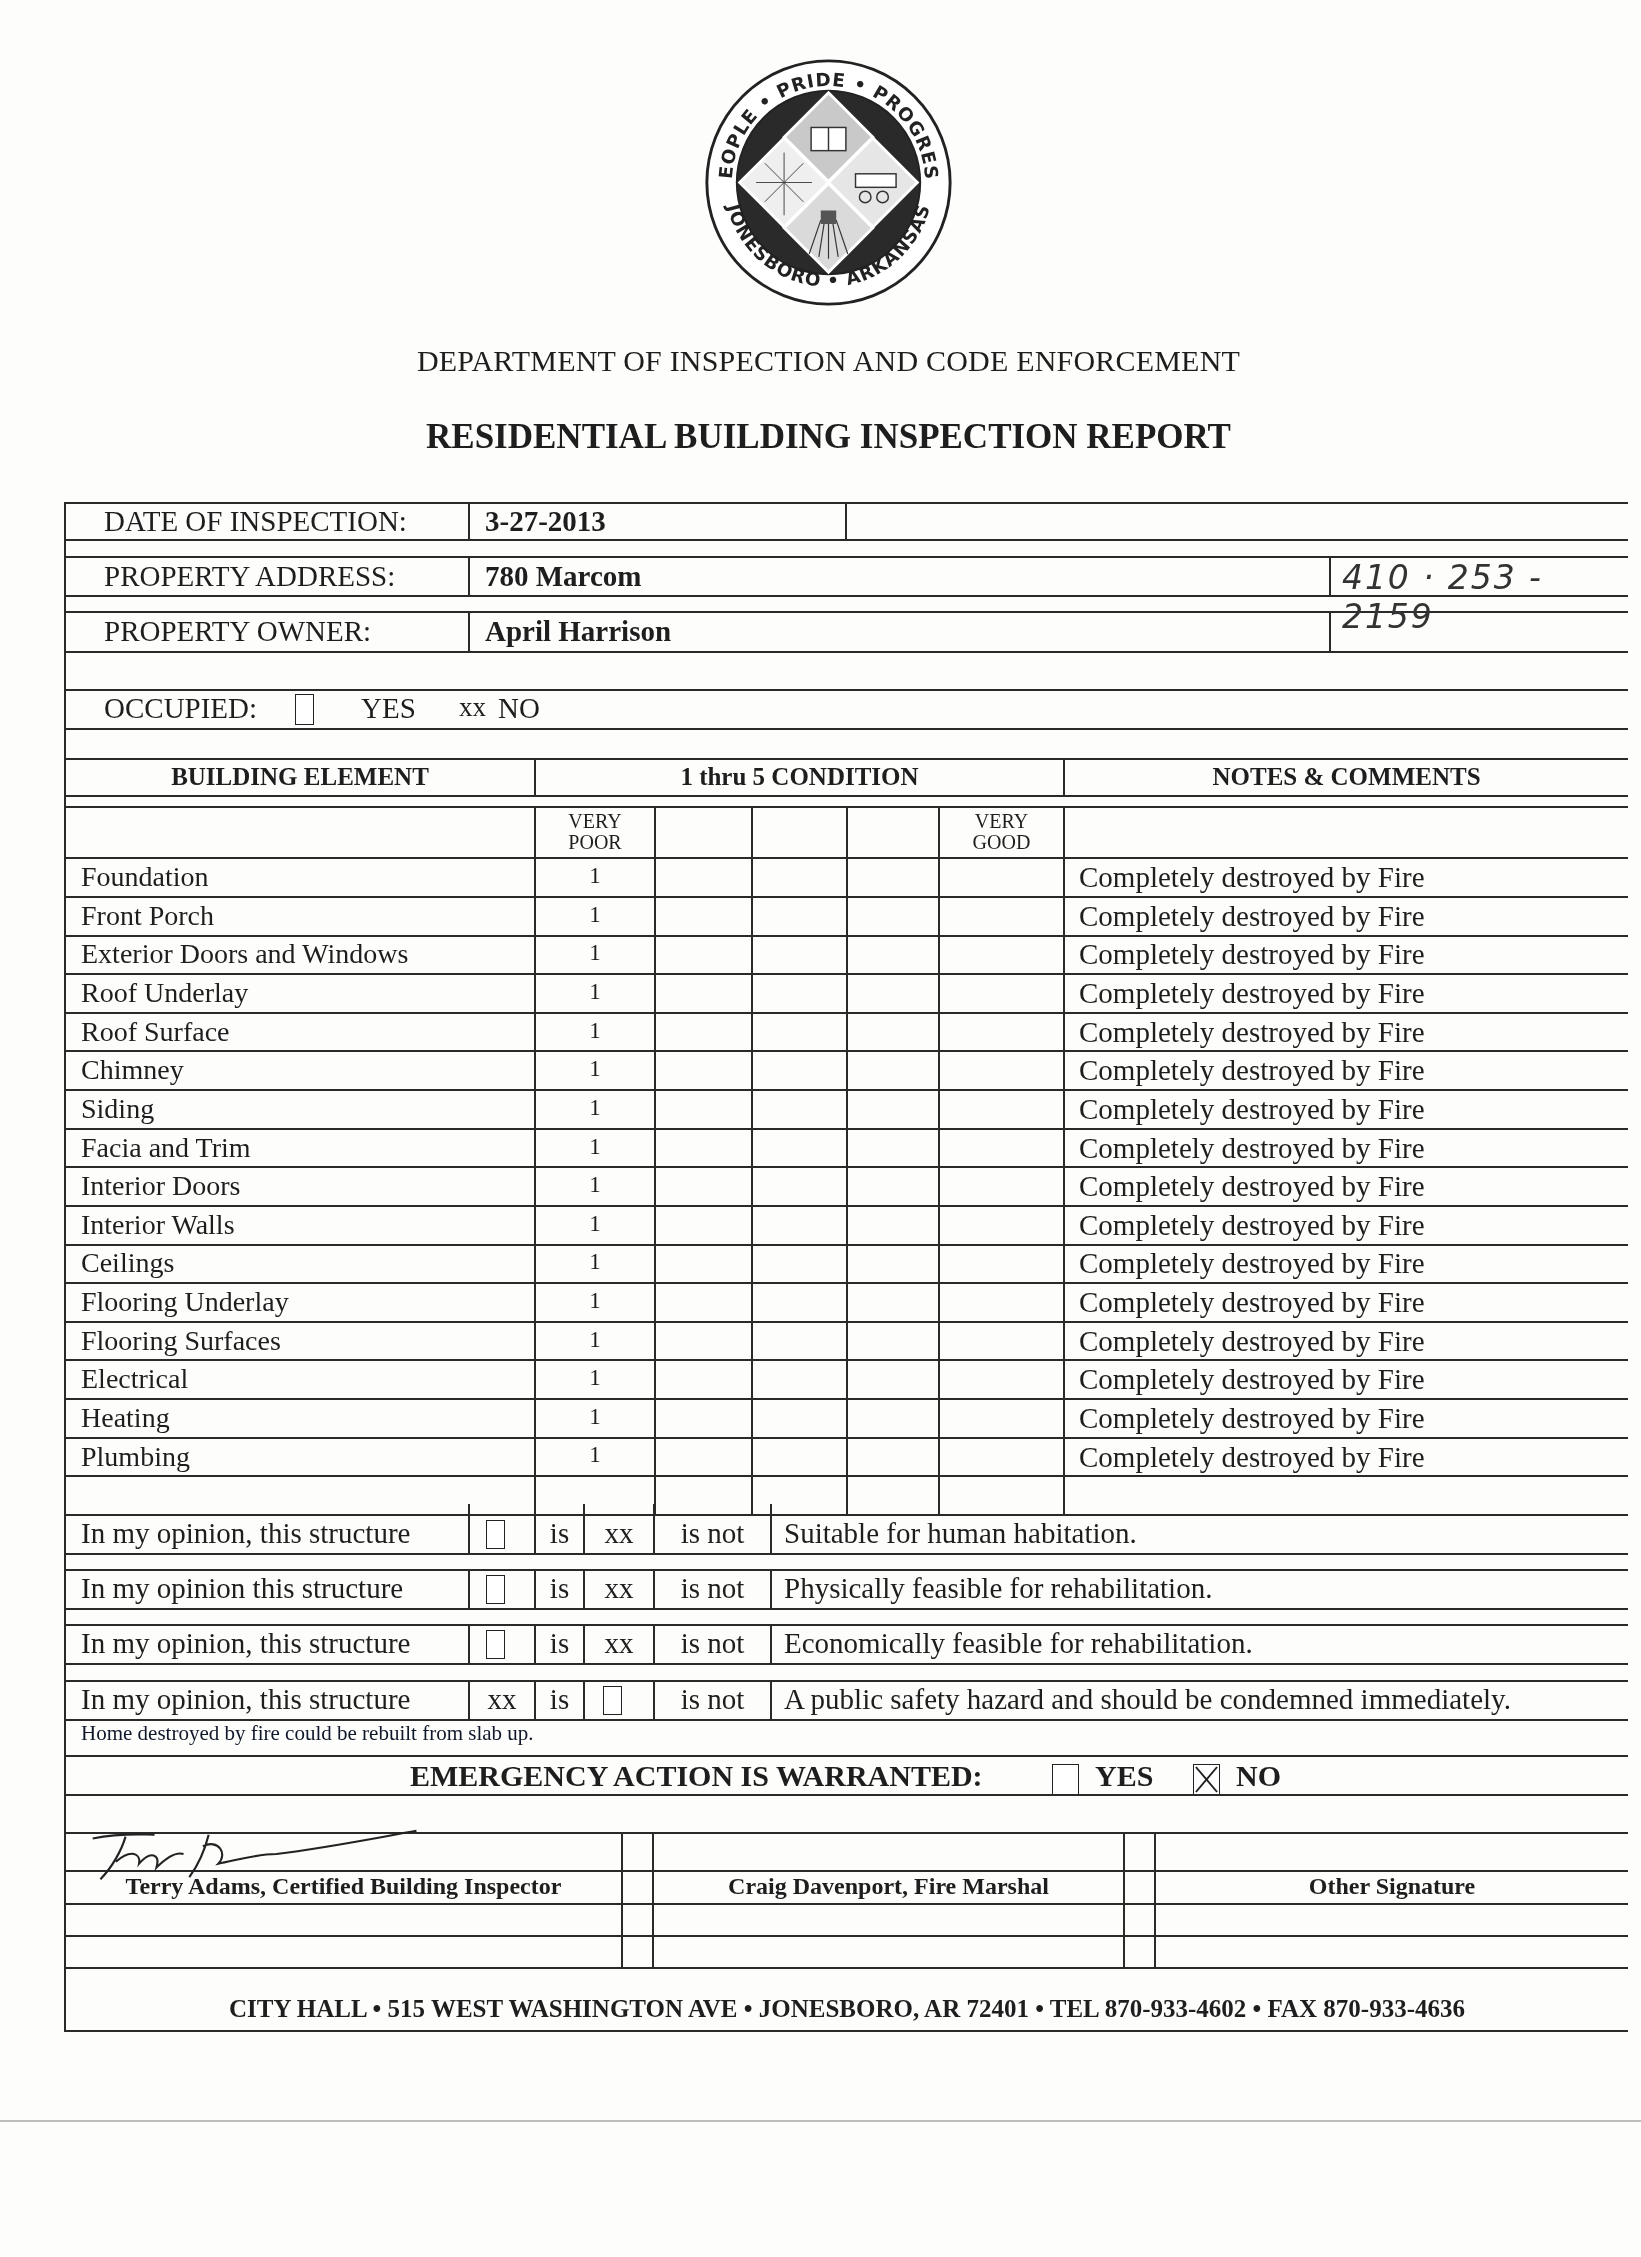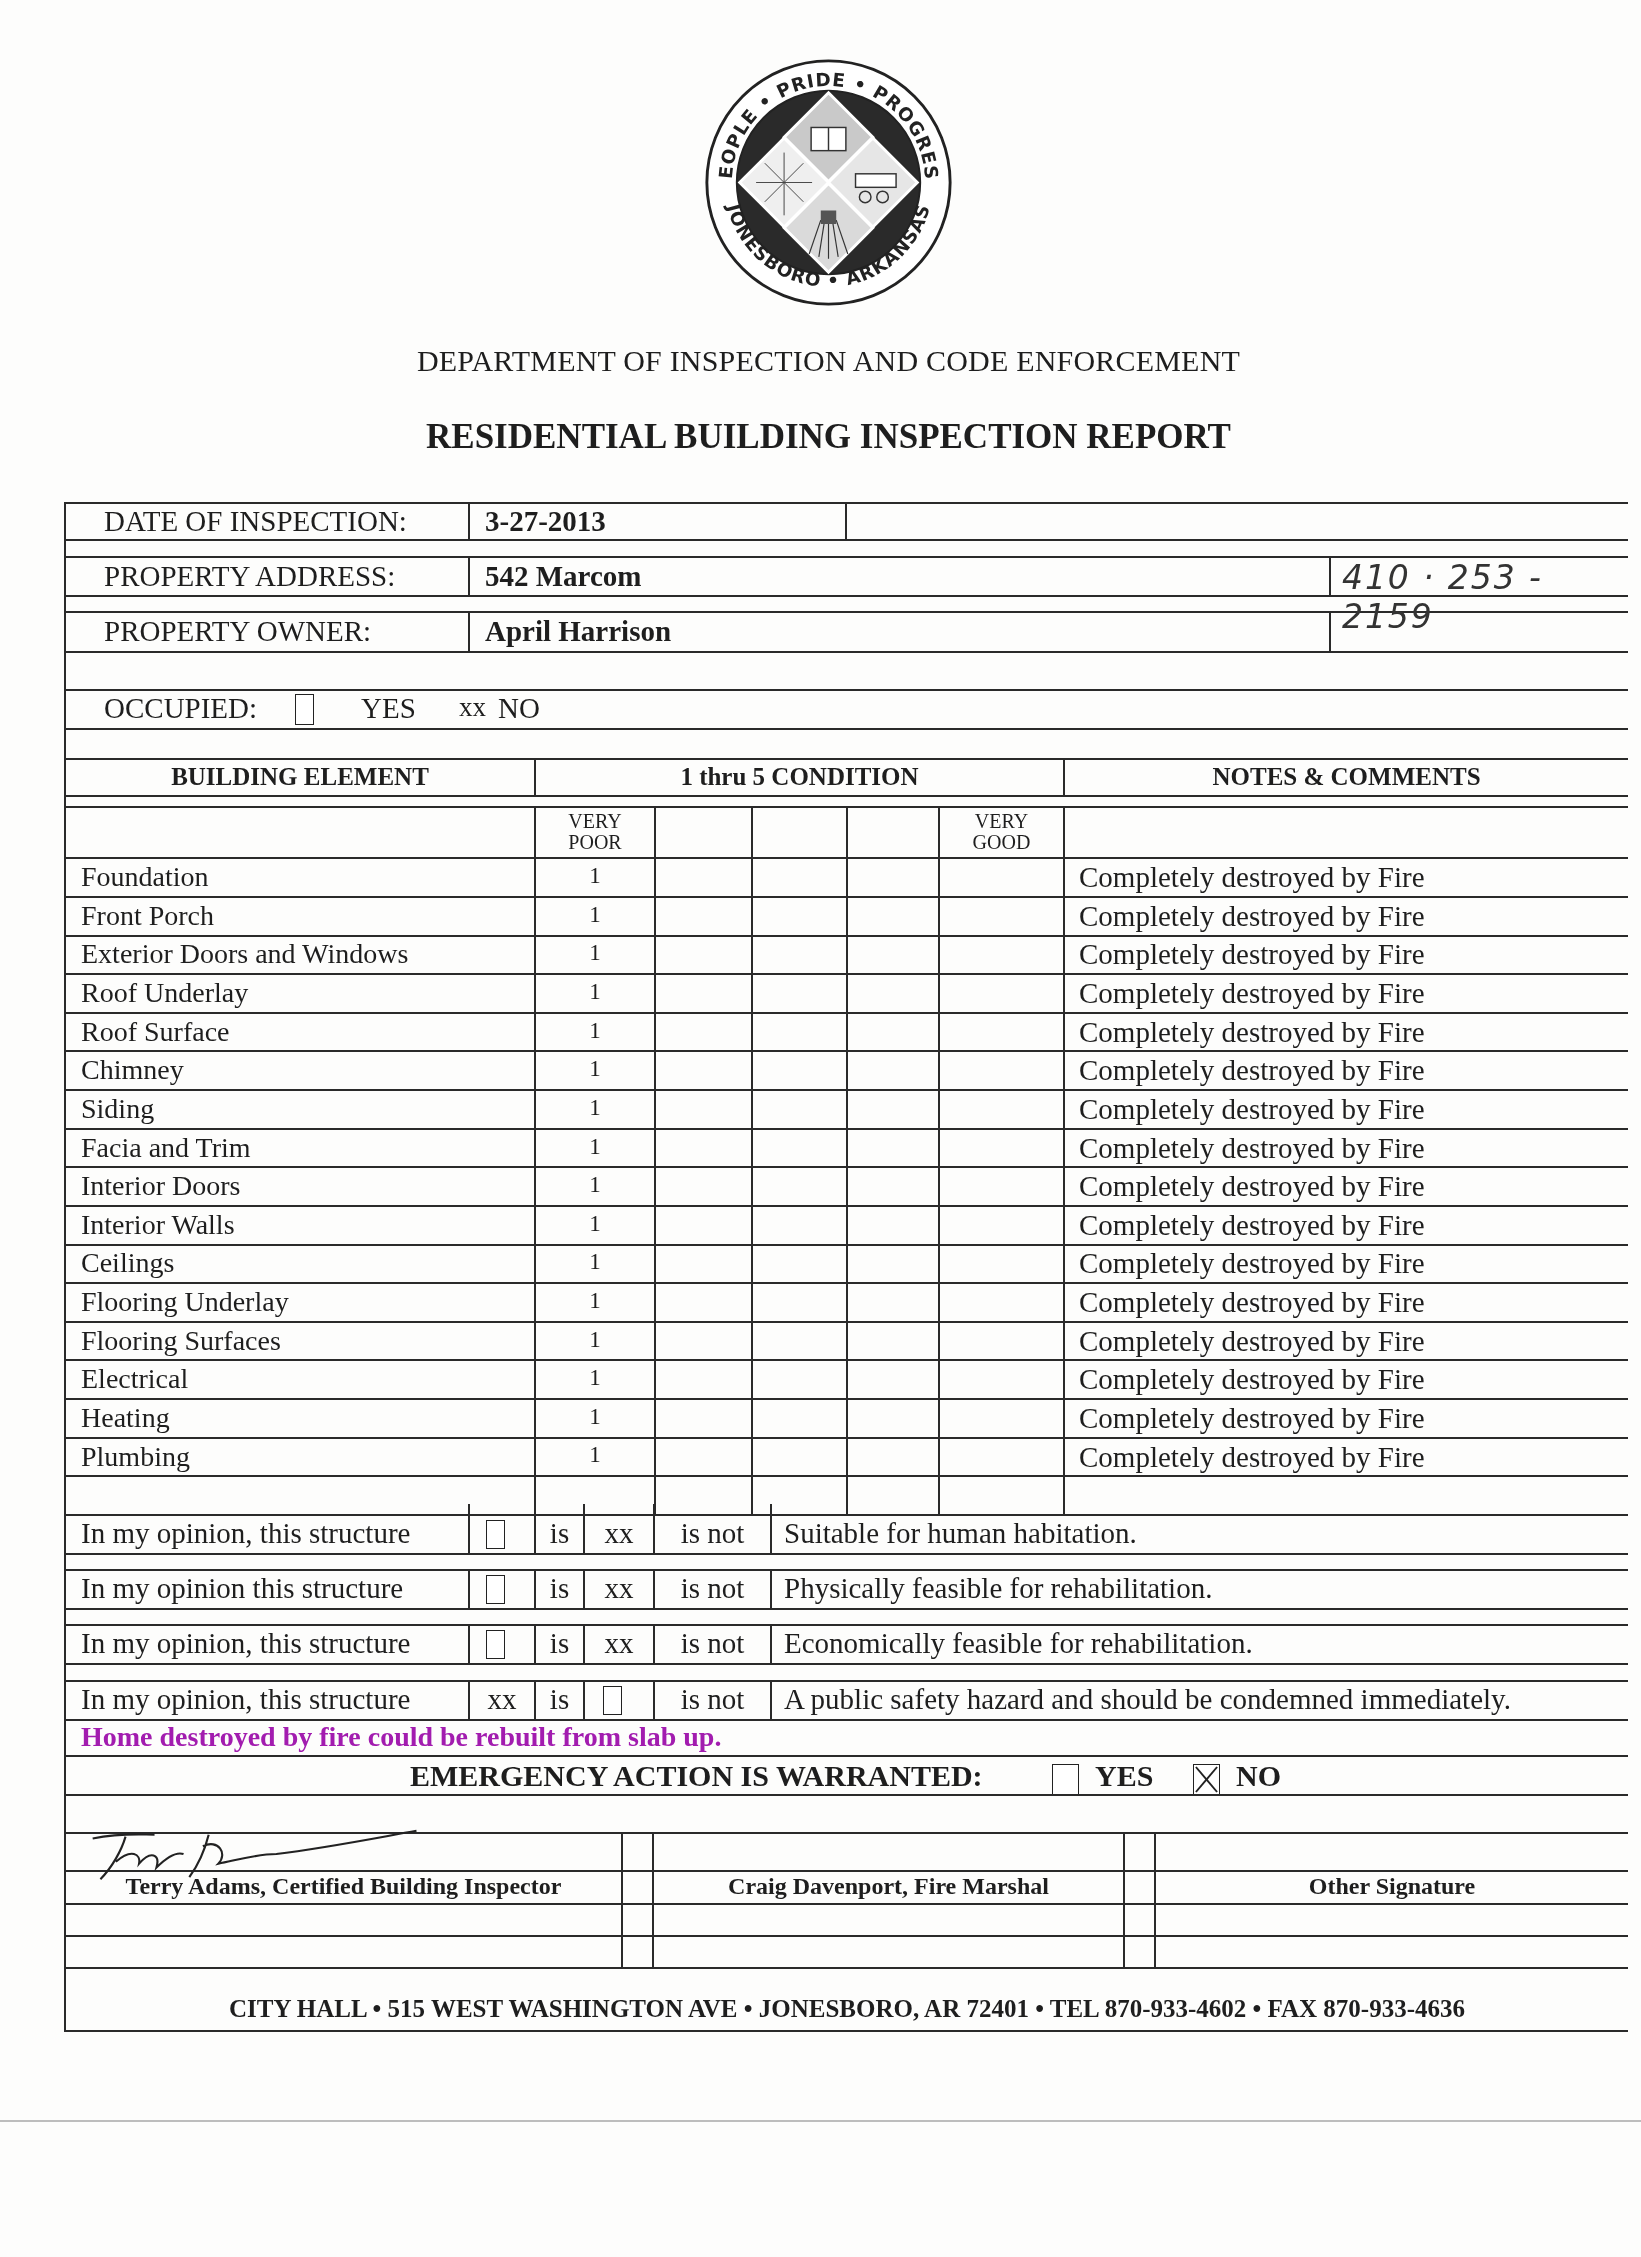--- a/index.html
+++ b/index.html
@@ -24,21 +24,21 @@
   .colhead { font-size: 25px; font-weight: bold; text-align: center; white-space: nowrap; }
   .small { font-size: 20px; text-align: center; line-height: 21px; }
   .row-label { font-size: 28px; white-space: nowrap; }
   .row-val { font-size: 23px; text-align: center; }
   .note { font-size: 29px; white-space: nowrap; }
 
   .op { font-size: 29px; white-space: nowrap; }
   .chk { position: absolute; border: 1.9px solid #222; background: #fff; }
   .xx { font-size: 29px; text-align: center; }
 
-  .red { color: #a21caf; font-size: 28px; white-space: nowrap; font-weight: bold; }
+  .red { color: #0f172a; font-size: 21px; white-space: nowrap; }
   .emerg { font-size: 30px; font-weight: bold; white-space: nowrap; }
 
   .sig { font-size: 24px; font-weight: bold; white-space: nowrap; text-align: center; }
   .footer { font-size: 25px; font-weight: bold; white-space: nowrap; text-align: center; }
 </style>
 </head>
 <body>
 
 <div id="seal" class="abs">
   <svg width="251" height="253" viewBox="0 0 260 262">
@@ -105,21 +105,21 @@
 <div class="vline" style="left:468px; top:502px; height:39px;"></div>
 <div class="vline" style="left:845px; top:502px; height:39px;"></div>
 <div class="vline" style="left:468px; top:556px; height:41px;"></div>
 <div class="vline" style="left:1329px; top:558px; height:39px;"></div>
 <div class="vline" style="left:468px; top:611px; height:41px;"></div>
 <div class="vline" style="left:1329px; top:613px; height:39px;"></div>
 
 <div class="abs lbl" style="left:81px; top:505px;">DATE OF INSPECTION:</div>
 <div class="abs val" style="left:485px; top:505px;">3-27-2013</div>
 <div class="abs lbl" style="left:81px; top:560px;">PROPERTY ADDRESS:</div>
-<div class="abs val" style="left:485px; top:560px;">542 Marcom</div>
+<div class="abs val" style="left:485px; top:560px;">780 Marcom</div>
 <div class="abs hand" style="left:1342px; top:558px;">410 · 253 - 2159</div>
 <div class="abs lbl" style="left:81px; top:615px;">PROPERTY OWNER:</div>
 <div class="abs val" style="left:485px; top:615px;">April Harrison</div>
 
 <div class="abs lbl" style="left:81px; top:692px;">OCCUPIED:</div>
 <div class="chk" style="left:295px; top:694px; width:17.4px; height:29px;"></div>
 <div class="abs lbl" style="left:338px; top:692px;">YES</div>
 <div class="abs lbl" style="left:436px; top:692px; font-size:27px;">xx</div>
 <div class="abs lbl" style="left:475px; top:692px;">NO</div>
 

